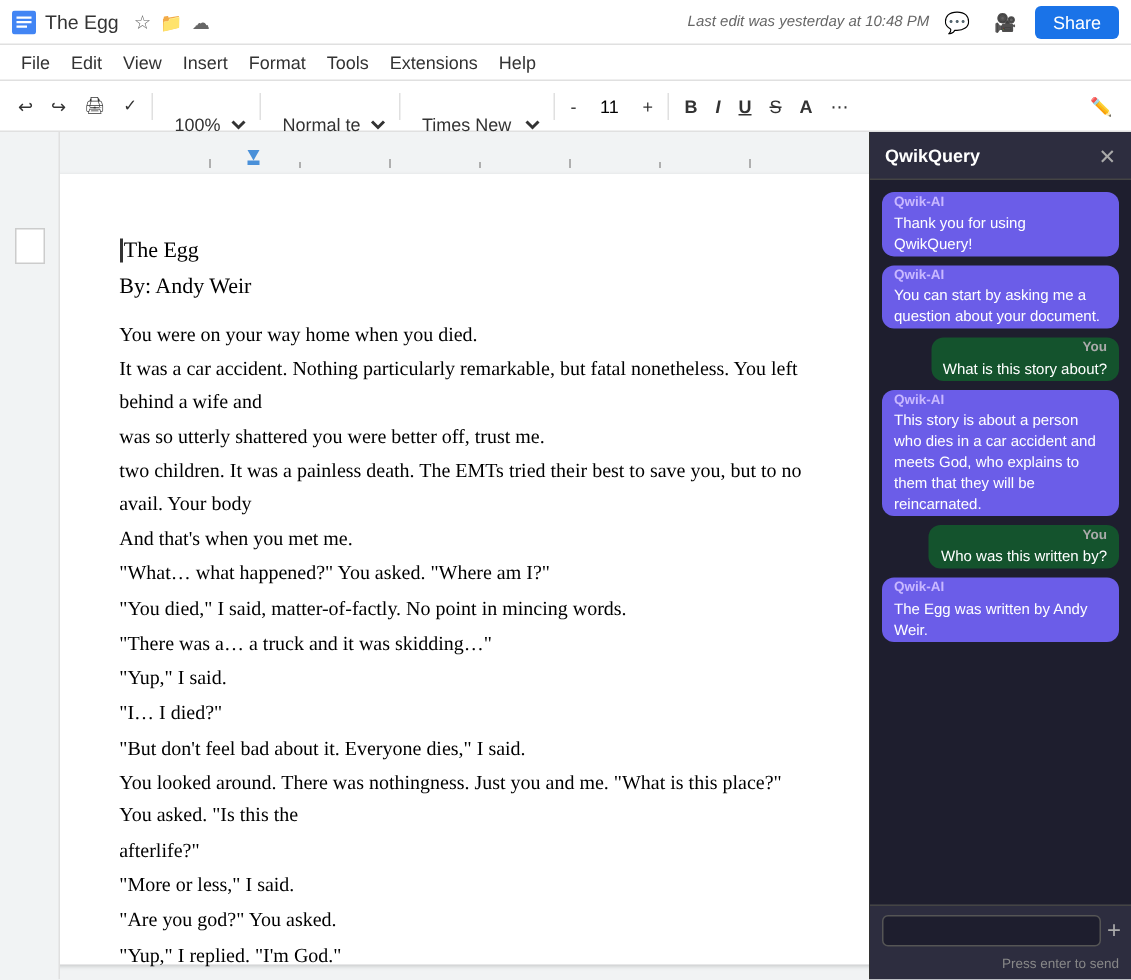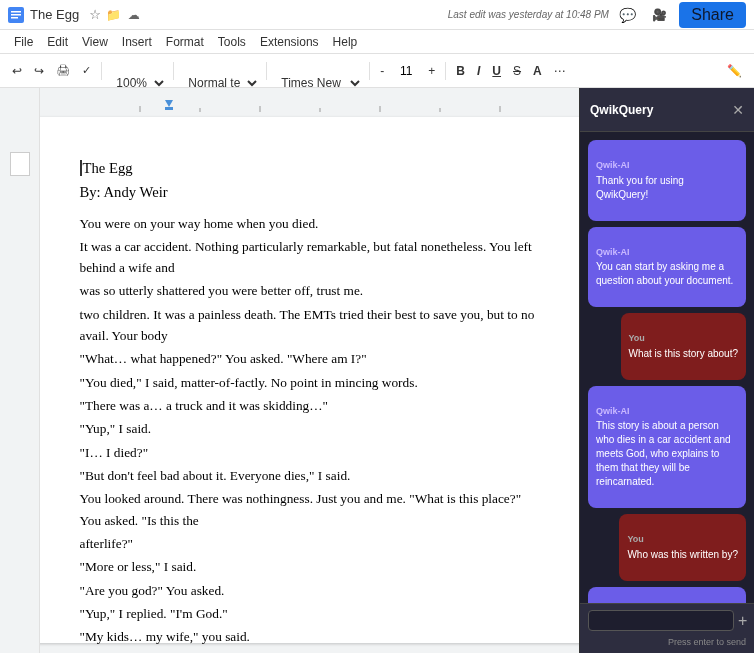--- a/index.html
+++ b/index.html
@@ -11,22 +11,22 @@
       border-bottom: 1px solid #e0e0e0; height: 30px; gap: 6px;
     }
     .title-bar-icon { width: 16px; height: 16px; }
     .title-text { font-size: 13px; color: #333; font-weight: 500; }
     .title-icons { display: flex; gap: 6px; align-items: center; margin-left: 4px; }
     .title-icons span { font-size: 13px; color: #666; cursor: pointer; }
     .title-spacer { flex: 1; }
     .last-edit { font-size: 10px; color: #666; font-style: italic; }
     .title-right-icons { display: flex; gap: 8px; align-items: center; }
     .share-btn {
-      background: #1a73e8; color: #0f172a; border: none; border-radius: 4px;
-      padding: 4px 12px; font-size: 16px; cursor: pointer; font-weight: 500;
+      background: #1a73e8; color: #ffffff; border: none; border-radius: 4px;
+      padding: 4px 12px; font-size: 12px; cursor: pointer; font-weight: 500;
     }
     .icon-btn { background: none; border: none; cursor: pointer; font-size: 14px; color: #555; padding: 2px 4px; }
 
     
     .menu-bar {
       display: flex; align-items: center; padding: 2px 8px; background: #fff;
       border-bottom: 1px solid #e0e0e0; height: 24px; gap: 2px;
     }
     .menu-item { font-size: 12px; color: #333; padding: 2px 6px; cursor: pointer; border-radius: 3px; }
 
@@ -70,34 +70,34 @@
     .page-icon { width: 20px; height: 24px; border: 1px solid #ccc; background: white; margin-top: 4px; }
 
     
     .chat-panel {
       width: 175px; background: #1e1e2e; display: flex; flex-direction: column;
       border-left: 1px solid #333;
     }
     .chat-header {
       display: flex; align-items: center; justify-content: space-between;
       padding: 6px 10px; background: #2d2d3f; border-bottom: 1px solid #444;
-      height: 44px;
+      height: 32px;
     }
     .chat-title { color: white; font-size: 12px; font-weight: 600; }
     .chat-close { color: #aaa; cursor: pointer; font-size: 14px; background: none; border: none; }
 
     .chat-messages { flex: 1; overflow-y: auto; padding: 8px; display: flex; flex-direction: column; gap: 6px; }
 
     .msg-bubble {
-      border-radius: 8px; padding: 19px 8px; font-size: 10px; line-height: 1.4; max-width: 100%;
+      border-radius: 8px; padding: 0 8px; font-size: 10px; line-height: 1.4; max-width: 100%;
     }
     .msg-label { font-size: 9px; font-weight: bold; margin-bottom: 2px; }
     .msg-ai { background: #6b5de8; color: white; }
     .msg-ai .msg-label { color: #c8b8ff; }
-    .msg-user { background: #7f1d1d; color: white; margin-left: auto; }
+    .msg-user { background: #14532d; color: white; margin-left: auto; text-align: right; }
     .msg-user .msg-label { color: #aaa; }
 
     .chat-input-area {
       padding: 6px 8px; border-top: 1px solid #444; background: #2d2d3f;
     }
     .chat-input-row { display: flex; align-items: center; gap: 4px; }
     .chat-input {
       flex: 1; background: #1e1e2e; border: 1px solid #555; border-radius: 4px;
       color: white; font-size: 10px; padding: 4px 6px; outline: none;
     }
@@ -204,20 +204,21 @@
     <div class="page">
       <div class="page-title">
         <span style="border-left:2px solid #333; padding-left:1px;"></span><span>The Egg</span>
       </div>
       <div class="page-author">By: Andy Weir</div>
       <div class="page-body" id="doc-body">
           <p>You were on your way home when you died.</p>
           <p>It was a car accident. Nothing particularly remarkable, but fatal nonetheless. You left behind a wife and</p>
           <p>was so utterly shattered you were better off, trust me.</p>
           <p>two children. It was a painless death. The EMTs tried their best to save you, but to no avail. Your body</p>
+          <p>And that's when you met me.</p>
           <p>"What… what happened?" You asked. "Where am I?"</p>
           <p>"You died," I said, matter-of-factly. No point in mincing words.</p>
           <p>"There was a… a truck and it was skidding…"</p>
           <p>"Yup," I said.</p>
           <p>"I… I died?"</p>
           <p>"But don't feel bad about it. Everyone dies," I said.</p>
           <p>You looked around. There was nothingness. Just you and me. "What is this place?" You asked. "Is this the</p>
           <p>afterlife?"</p>
           <p>"More or less," I said.</p>
           <p>"Are you god?" You asked.</p>

